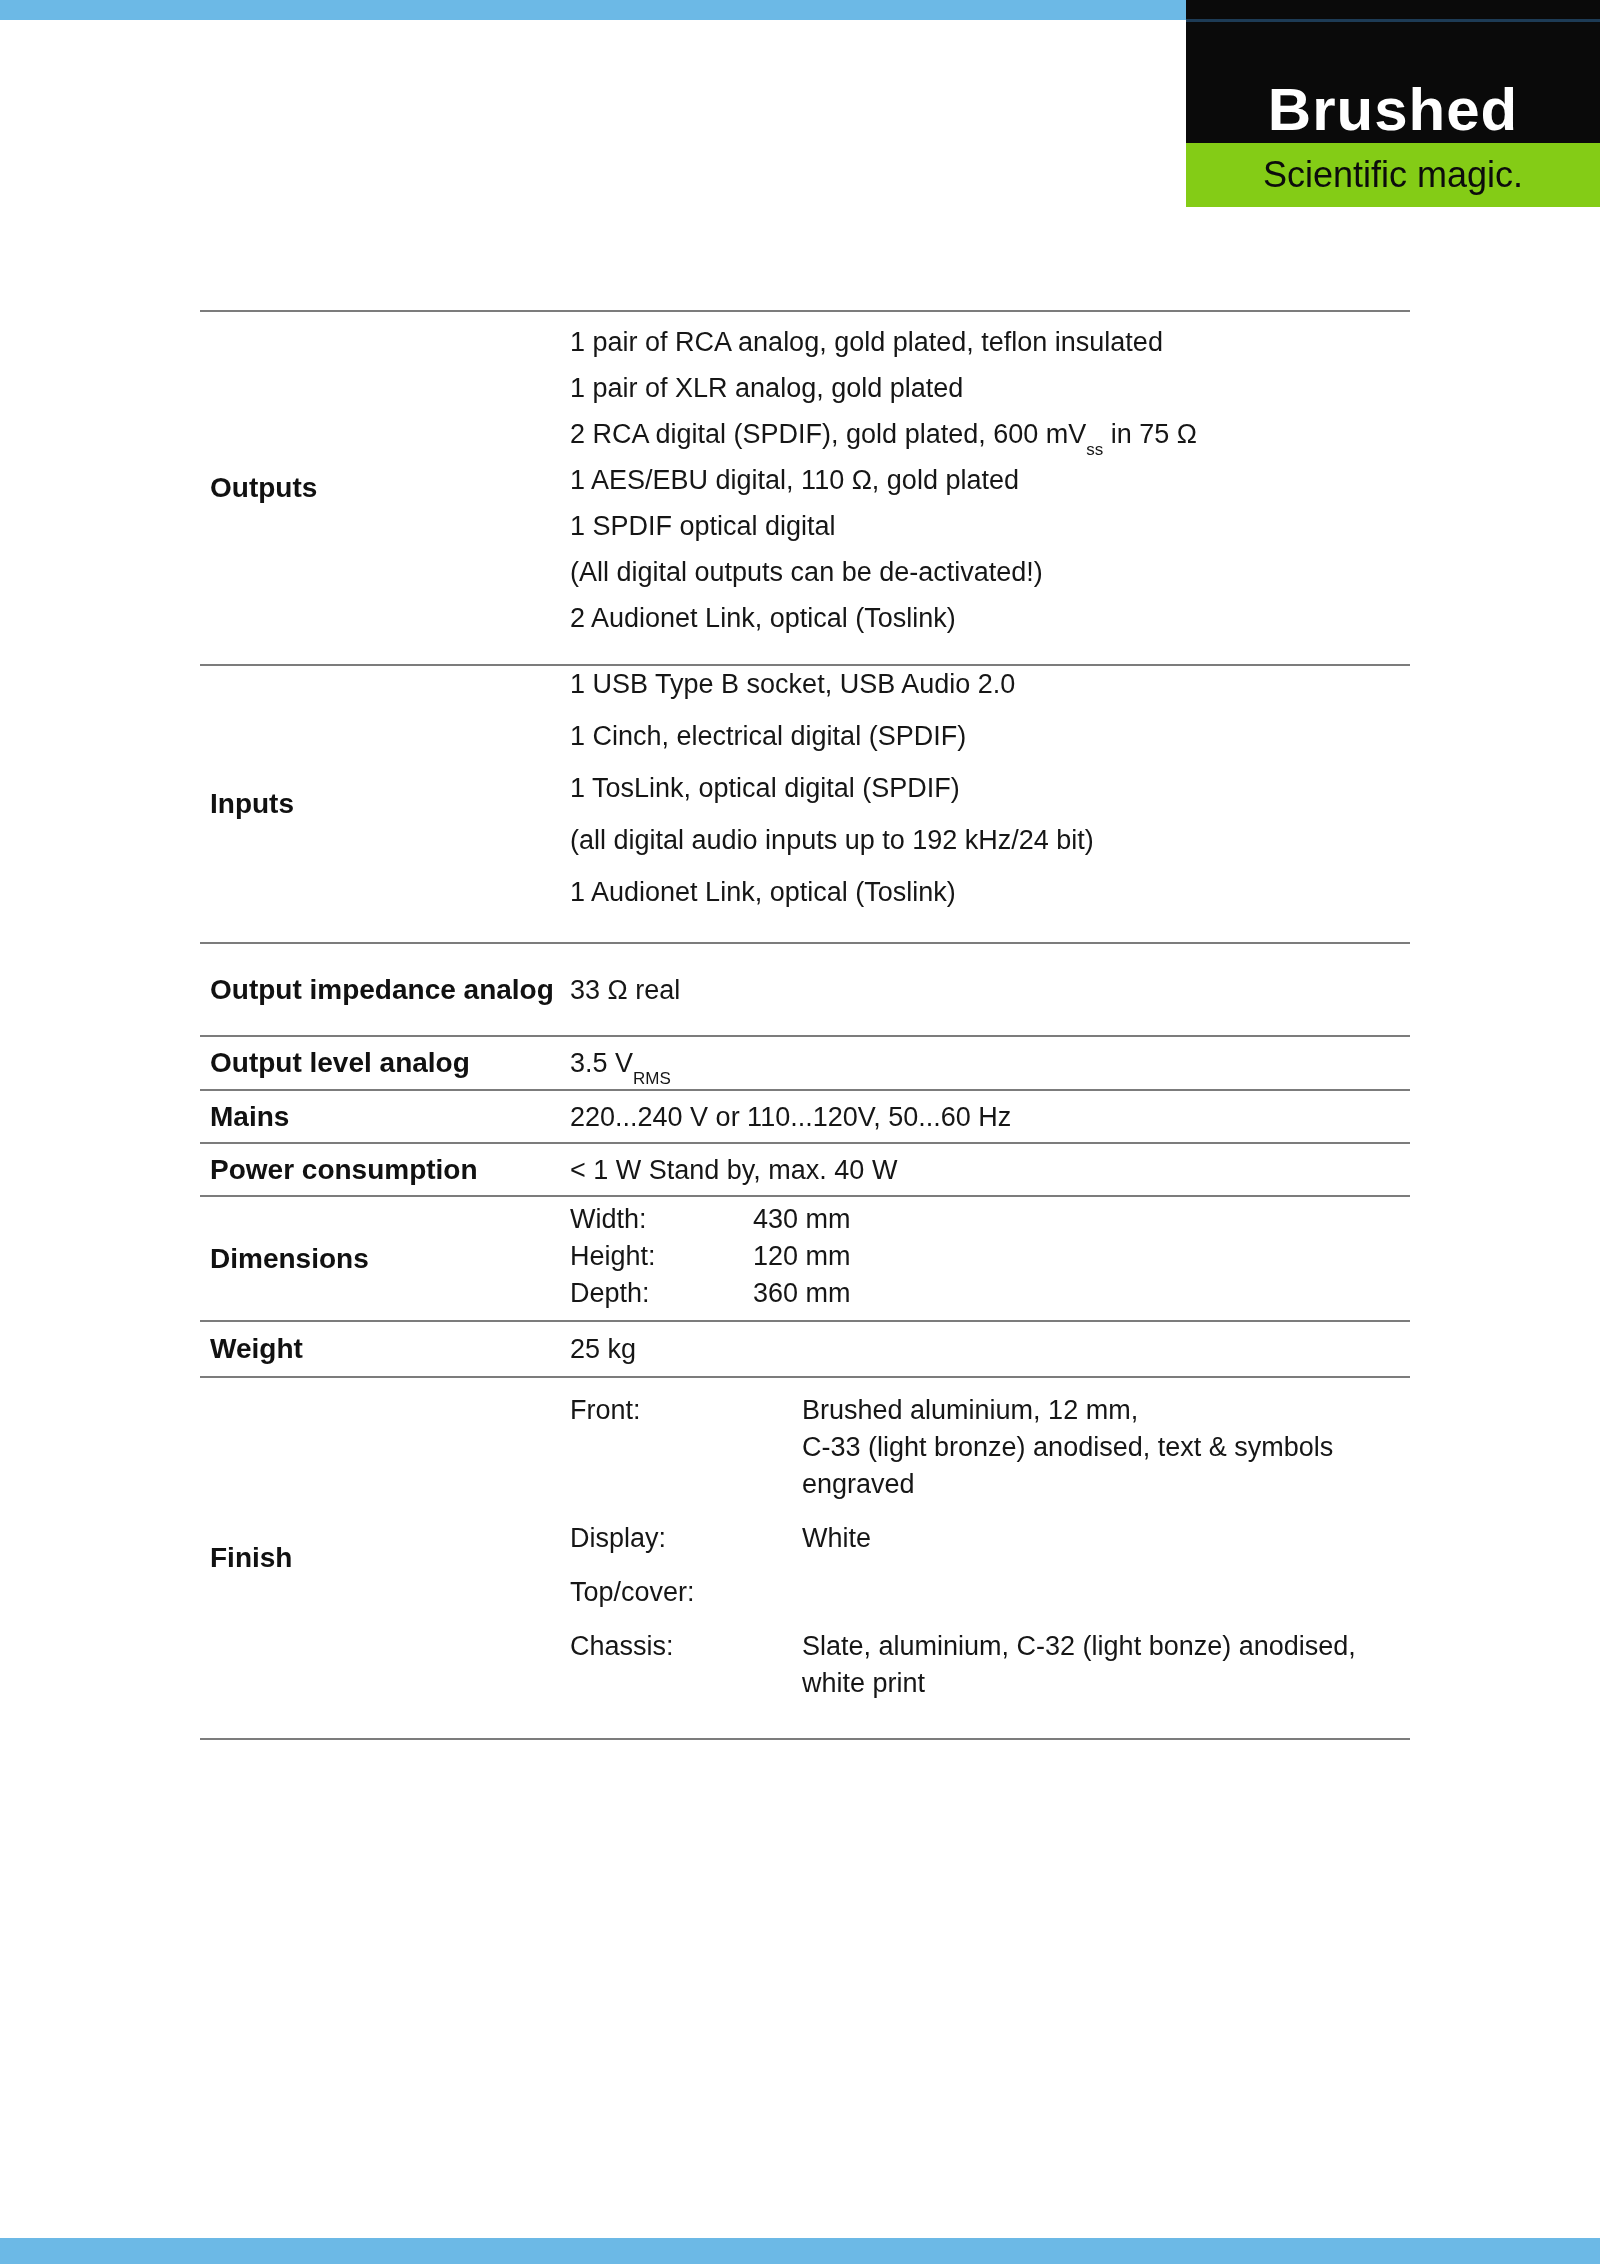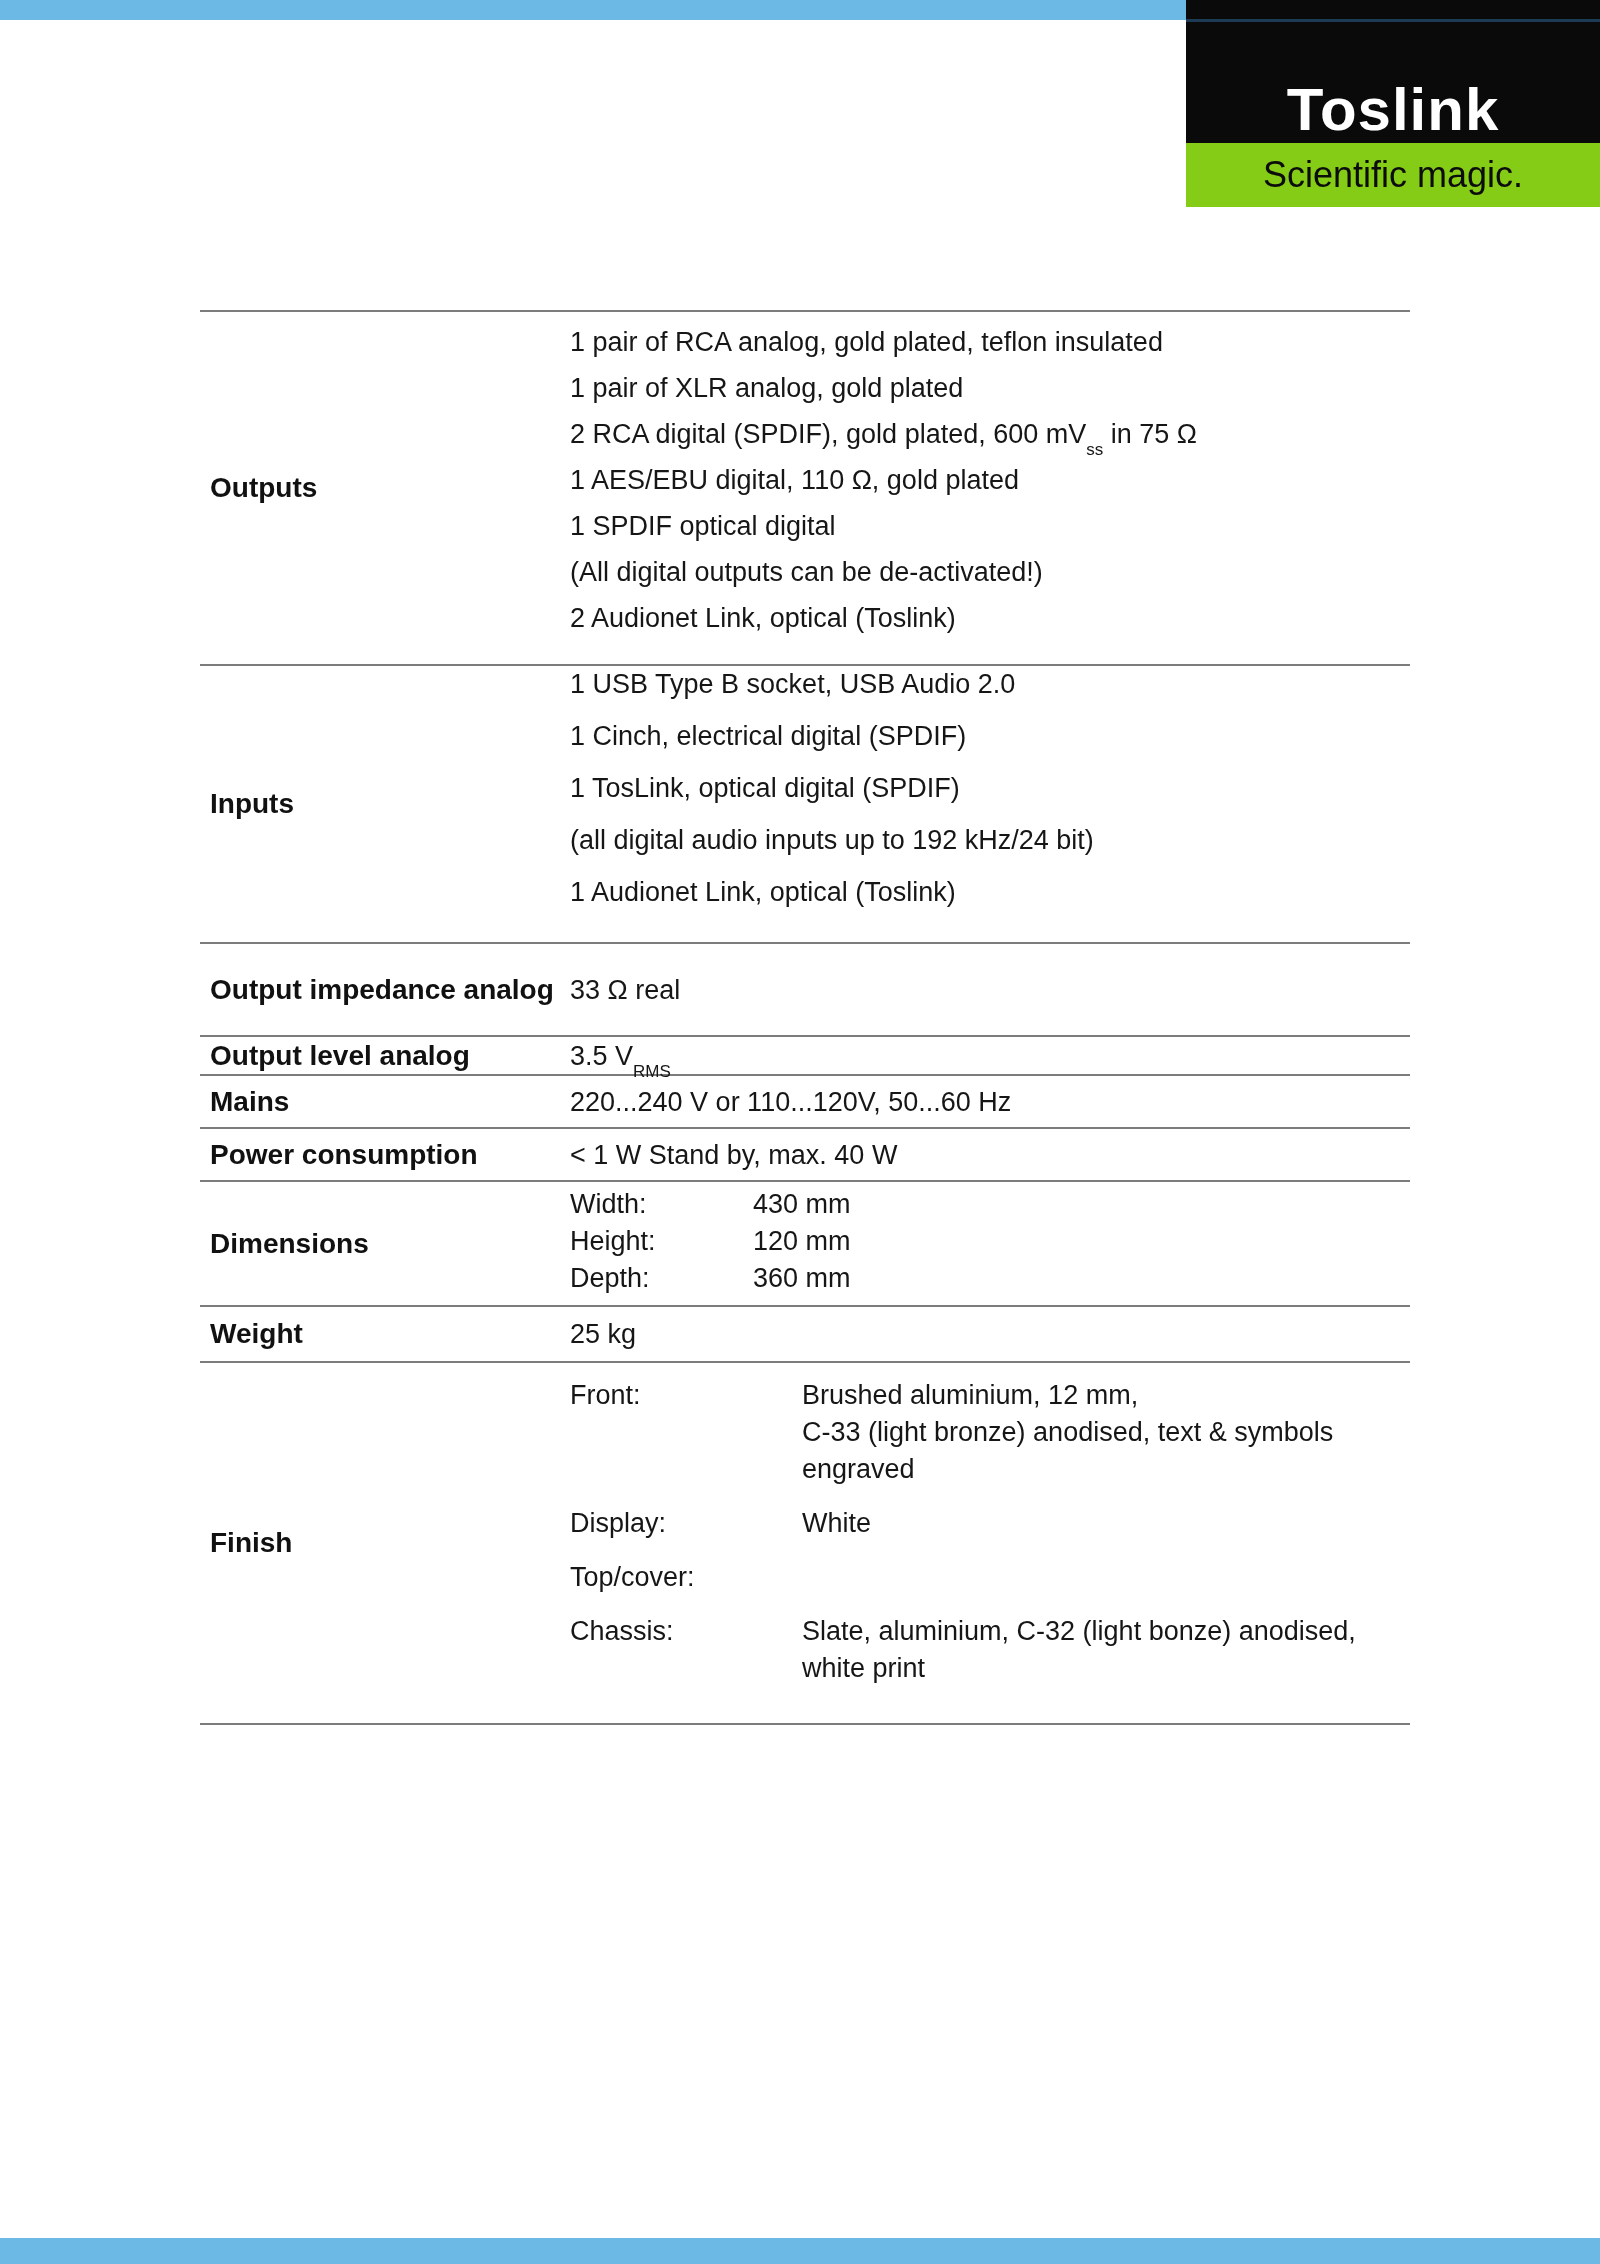--- a/index.html
+++ b/index.html
@@ -51,21 +51,21 @@
   sub.spec-sub{font-size:17px;line-height:0;position:relative;bottom:-6px;}
 
   
   .row-0{height:354px}
   .row-0 .spec-value{padding-top:12px}
   .row-0 .spec-line{margin-bottom:10px}
   .row-1{height:278px}
   .row-1 .spec-value{}
   .row-1 .spec-line{margin-bottom:16px}
   .row-2{height:93px}
-  .row-3{height:39px}
+  .row-3{height:54px}
   .row-4{height:53px}
   .row-5{height:53px}
   .row-6{height:125px}
   .row-6 .spec-value{padding-top:4px}
   .row-7{height:56px}
   .row-8{height:362px}
   .row-8 .spec-value{padding-top:14px}
 
   
   .kv-line{display:flex;line-height:37px;}
@@ -81,21 +81,21 @@
 </head>
 <body>
 
 <div class="page">
 
   <div class="top-bar"></div>
 
   <div class="logo-box">
     <div class="logo-black">
       <div class="logo-navy-line"></div>
-      <div class="brand-text">Toslink</div>
+      <div class="brand-text">Brushed</div>
     </div>
     <div class="logo-tagline">Scientific magic.</div>
   </div>
 
   <div class="spec-table" id="spec-table">
       <div class="spec-row row-0">
         <div class="spec-label">Outputs</div>
         <div class="spec-value v-top">
           <div class="spec-line">1 pair of RCA analog, gold plated, teflon insulated</div>
           <div class="spec-line">1 pair of XLR analog, gold plated</div>

